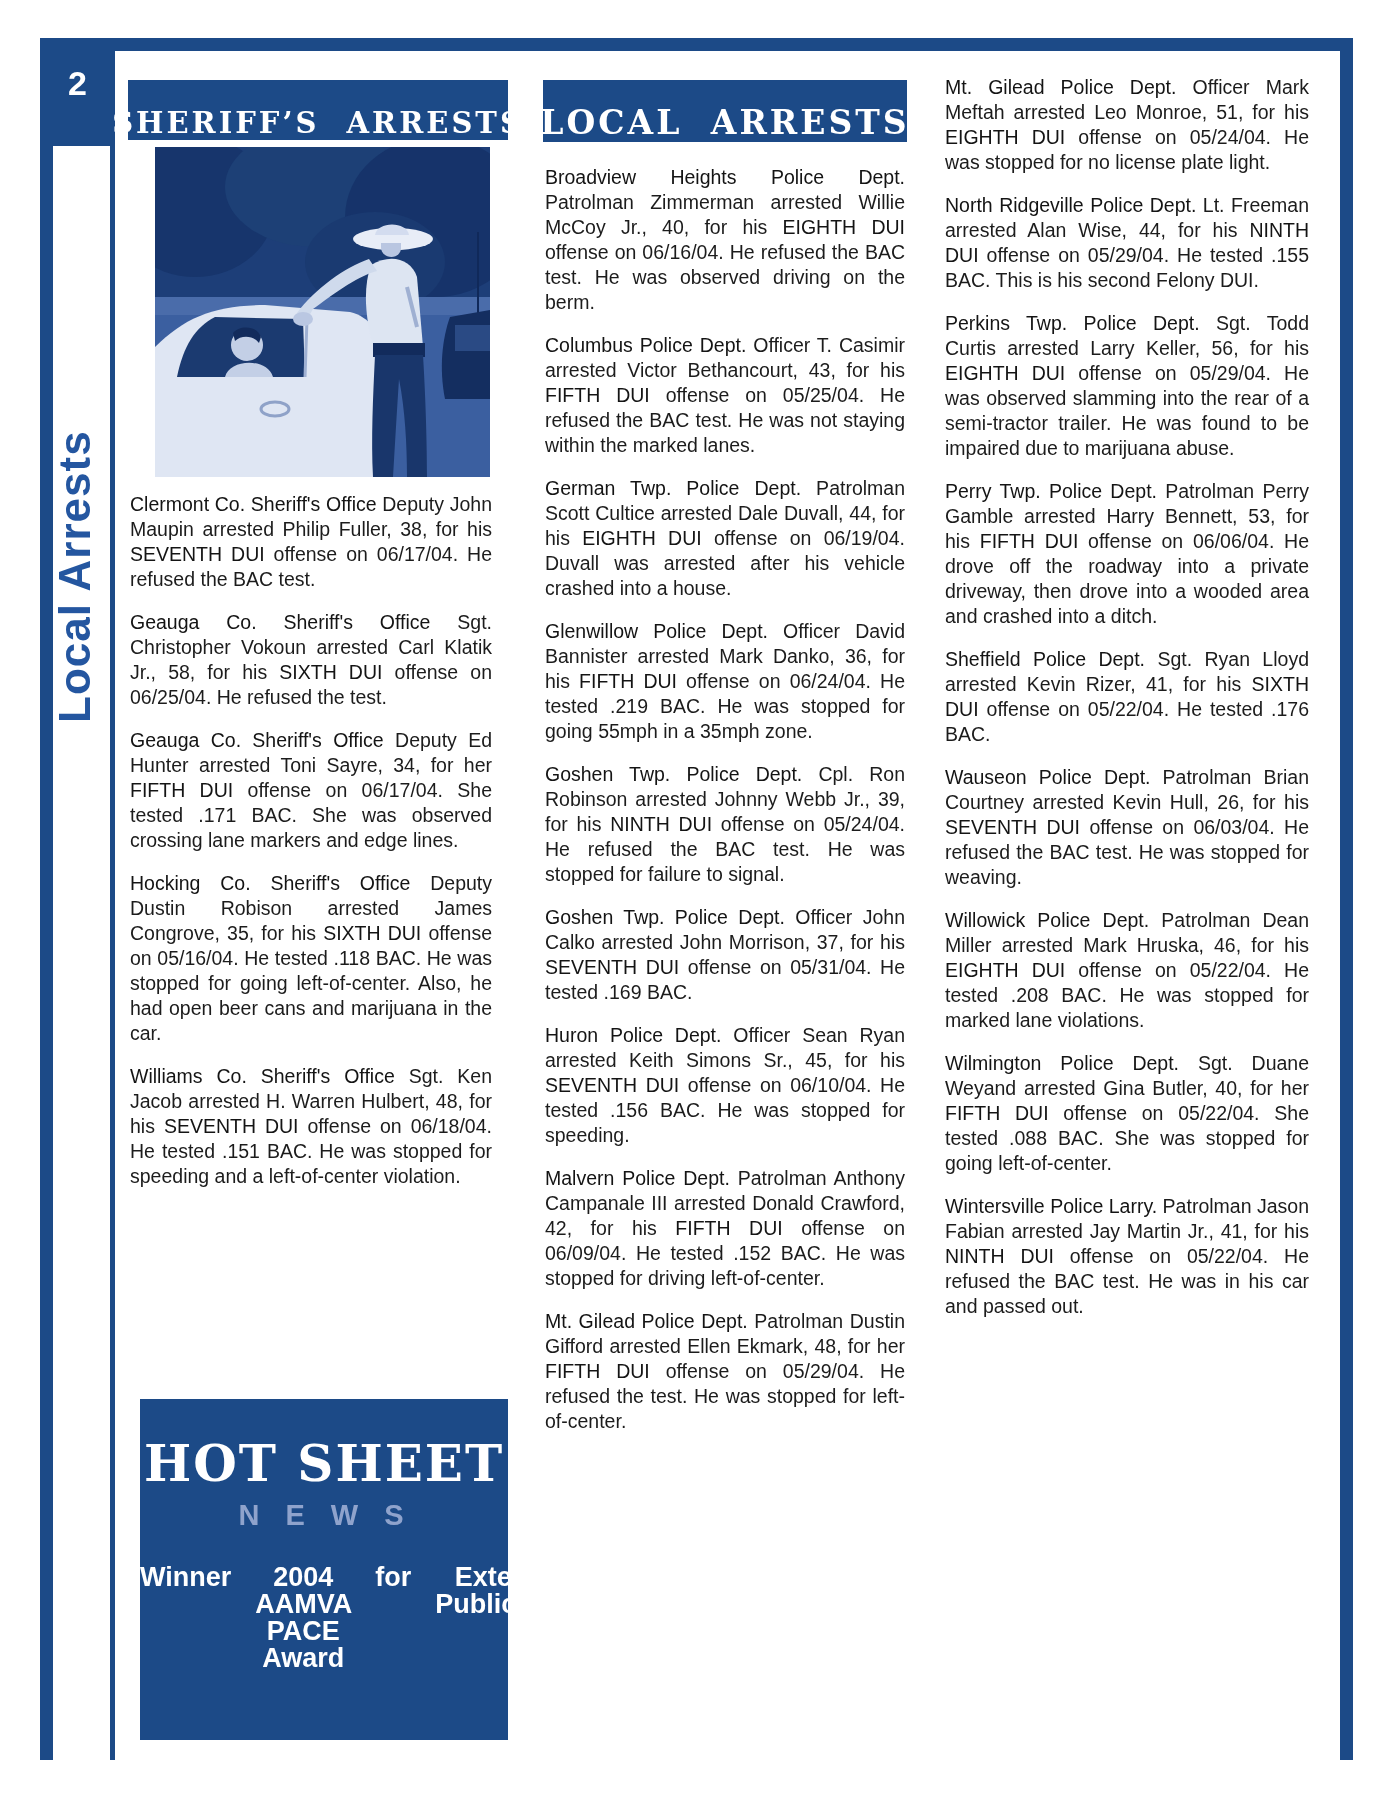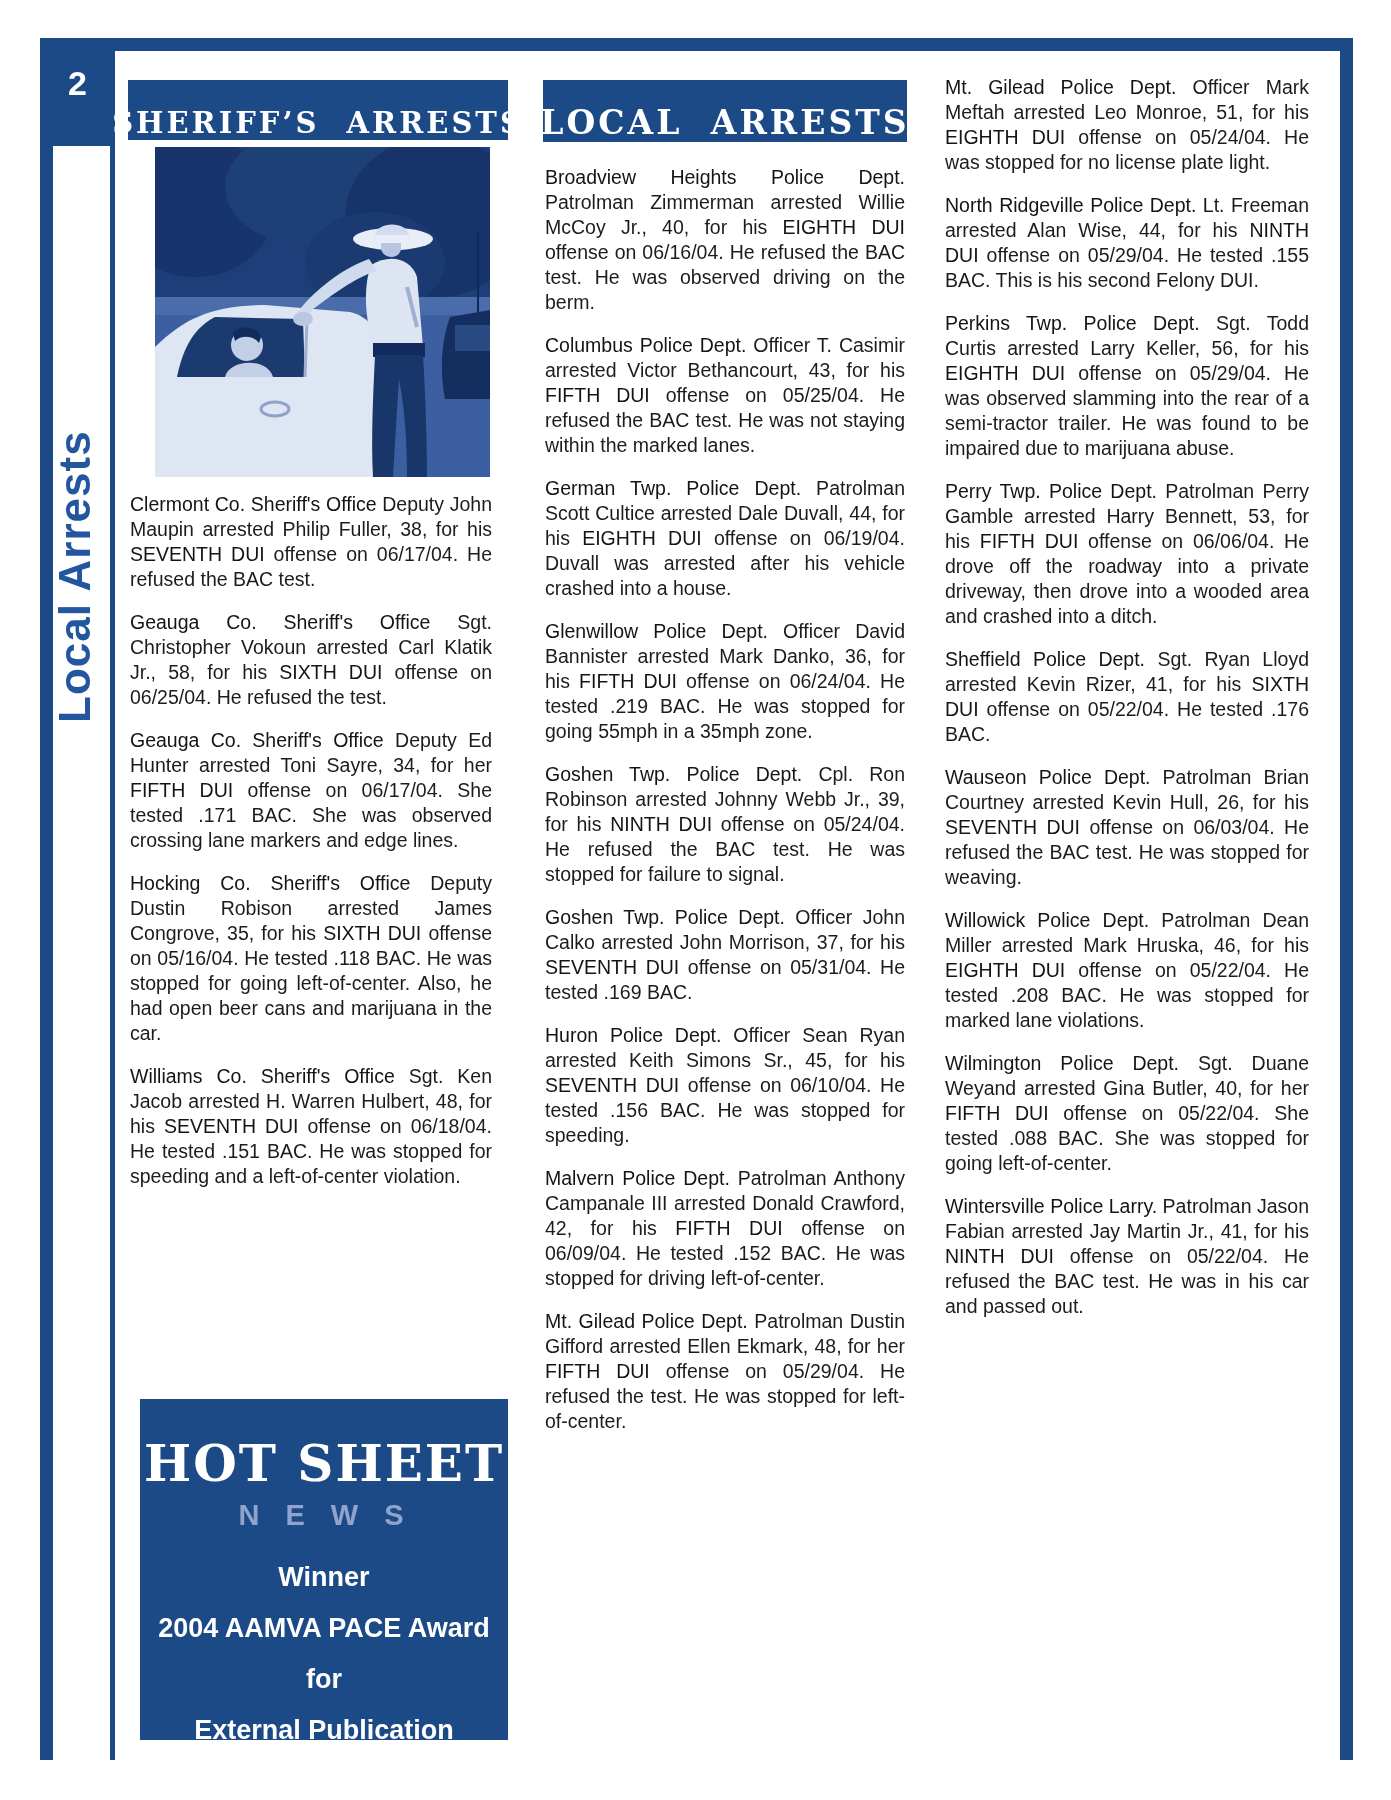--- a/index.html
+++ b/index.html
@@ -41,21 +41,21 @@
   .mid-col{left:545px;top:165px;width:360px;}
   .right-col{left:945px;top:75px;width:364px;}
 
   
   .award-box{position:absolute;left:140px;top:1367px;width:368px;height:341px;background:var(--dark-blue);
         color:#fff;text-align:center;box-sizing:border-box;padding-top:40px;margin-top:32px;}
   .hs-title{font-family:"DejaVu Serif",serif;font-weight:bold;font-size:50px;line-height:1;letter-spacing:2px;}
   .hs-news{margin-top:12px;font-size:29px;font-weight:bold;color:var(--news-blue);
         letter-spacing:26px;text-indent:20px;line-height:1;}
   .hs-lines{margin-top:34px;font-weight:bold;font-size:27px;line-height:1;
-        display:flex;flex-direction:column;gap:24px;}
+        display:flex;flex-direction:row;gap:24px;}
 </style>
 </head>
 <body>
 
 <div class="page">
 
   <div class="top-bar"></div>
   <div class="right-bar"></div>
   <div class="left-bar"></div>
   <div class="thin-line"></div>

